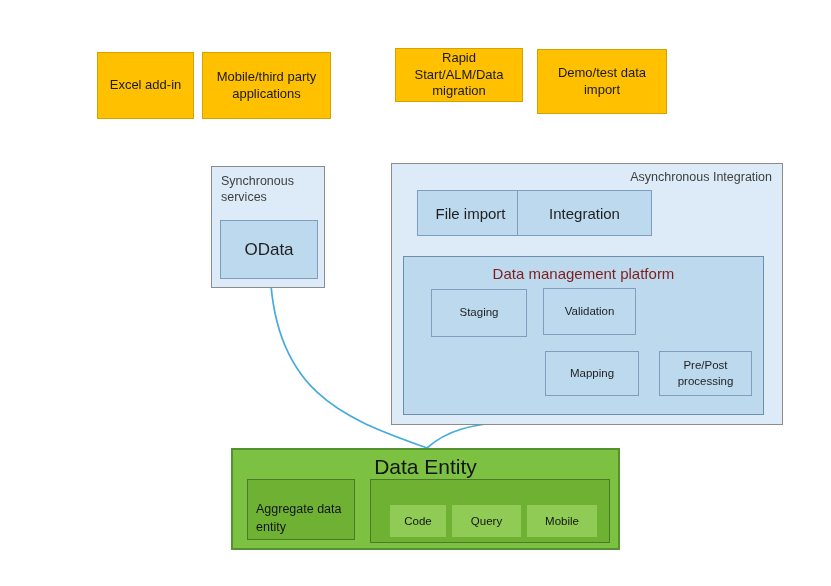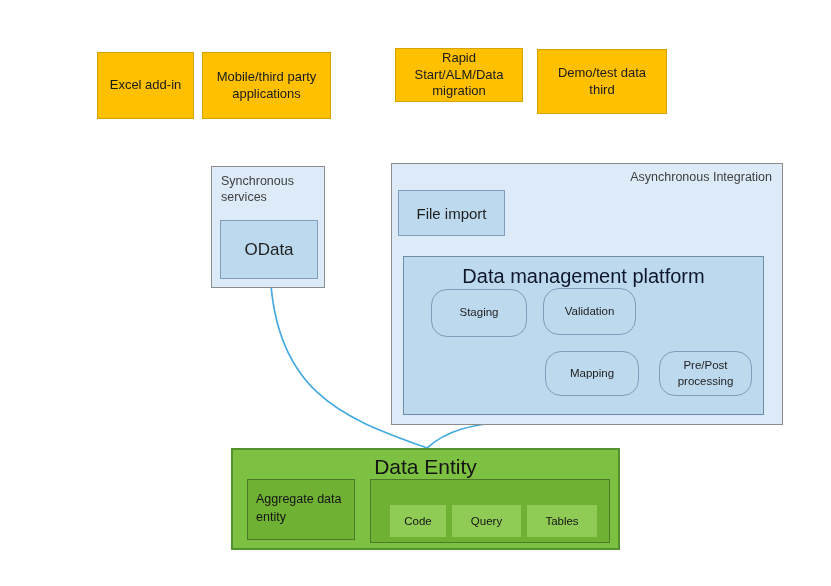--- a/index.html
+++ b/index.html
@@ -45,34 +45,34 @@
   .blue-box {
     background: var(--midblue-fill);
     border: 1px solid var(--blue-border);
     display: flex;
     align-items: center;
     justify-content: center;
     text-align: center;
   }
 
   .blue-box.big { font-size: 15px; }
-  .blue-box.small { font-size: 11.5px; line-height: 1.35; padding: 4px 8px; overflow-wrap: anywhere; border-radius: 16px; }
+  .blue-box.small { font-size: 11.5px; line-height: 1.35; padding: 4px 8px; overflow-wrap: anywhere; }
 
   .odata { font-size: 17px; }
 
   .dmp {
     position: absolute;
     background: var(--midblue-fill);
     border: 1px solid var(--dmp-border);
   }
   .dmp-title {
     text-align: center;
-    font-size: 20px;
+    font-size: 15px;
     padding-top: 8px;
-    color: #0f172a;
+    color: #7f1d1d;
   }
 
   .green-outer {
     position: absolute;
     background: var(--green-fill);
     border: 2px solid var(--green-border);
   }
   .green-title {
     text-align: center;
     font-size: 21px;
@@ -80,21 +80,21 @@
     color: #141414;
   }
   .green-dark {
     position: absolute;
     background: var(--darkgreen-fill);
     border: 1px solid var(--darkgreen-border);
   }
   .green-dark.text {
     font-size: 12.5px;
     line-height: 1.4;
-    padding: 11px 8px;
+    padding: 21px 8px;
     color: #141414;
   }
   .green-item {
     position: absolute;
     background: var(--lightgreen-fill);
     display: flex;
     align-items: center;
     justify-content: center;
     font-size: 11.5px;
     color: #141414;
@@ -125,37 +125,40 @@
 
   <div class="box orange-box" style="left:202px; top:52px; width:129px; height:67px;">
     <span>Mobile/third party applications</span>
   </div>
 
   <div class="box orange-box" style="left:395px; top:48px; width:128px; height:54px;">
     <span>Rapid Start/ALM/Data migration</span>
   </div>
 
   <div class="box orange-box" style="left:537px; top:49px; width:130px; height:65px;">
-    <span>Demo/test data third</span>
+    <span>Demo/test data import</span>
   </div>
 
   <div class="box panel-light" style="left:211px; top:134px; width:114px; height:122px;">
     <div class="panel-label" style="left:9px; top:7px; width:90px;">Synchronous services</div>
     <div class="blue-box odata" style="position:absolute; left:8px; top:53px; width:98px; height:59px;">
       <span>OData</span>
     </div>
   </div>
 
   <div class="box panel-light" style="left:391px; top:131px; width:392px; height:262px;">
     <div class="panel-label" style="right:10px; top:6px;">Asynchronous Integration</div>
 
-    <div class="blue-box big" style="position:absolute; left:6px; top:26px; width:107px; height:46px;">
+    <div class="blue-box big" style="position:absolute; left:25px; top:26px; width:107px; height:46px;">
       <span>File import</span>
     </div>
 
+    <div class="blue-box big" style="position:absolute; left:125px; top:26px; width:135px; height:46px;">
+      <span>Integration</span>
+    </div>
 
     <div class="dmp" style="left:11px; top:92px; width:361px; height:159px;">
       <div class="dmp-title">Data management platform</div>
 
       <div class="blue-box small" style="position:absolute; left:27px; top:32px; width:96px; height:48px;">
         <span>Staging</span>
       </div>
       <div class="blue-box small" style="position:absolute; left:139px; top:31px; width:93px; height:47px;">
         <span>Validation</span>
       </div>
@@ -176,18 +179,18 @@
     </div>
 
     <div class="green-dark" style="left:137px; top:29px; width:240px; height:64px;">
       <div class="green-item" style="left:19px; top:25px; width:56px; height:32px;">
         <span>Code</span>
       </div>
       <div class="green-item" style="left:81px; top:25px; width:69px; height:32px;">
         <span>Query</span>
       </div>
       <div class="green-item" style="left:156px; top:25px; width:70px; height:32px;">
-        <span>Tables</span>
+        <span>Mobile</span>
       </div>
     </div>
   </div>
 
 </div>
 
 </body></html>

